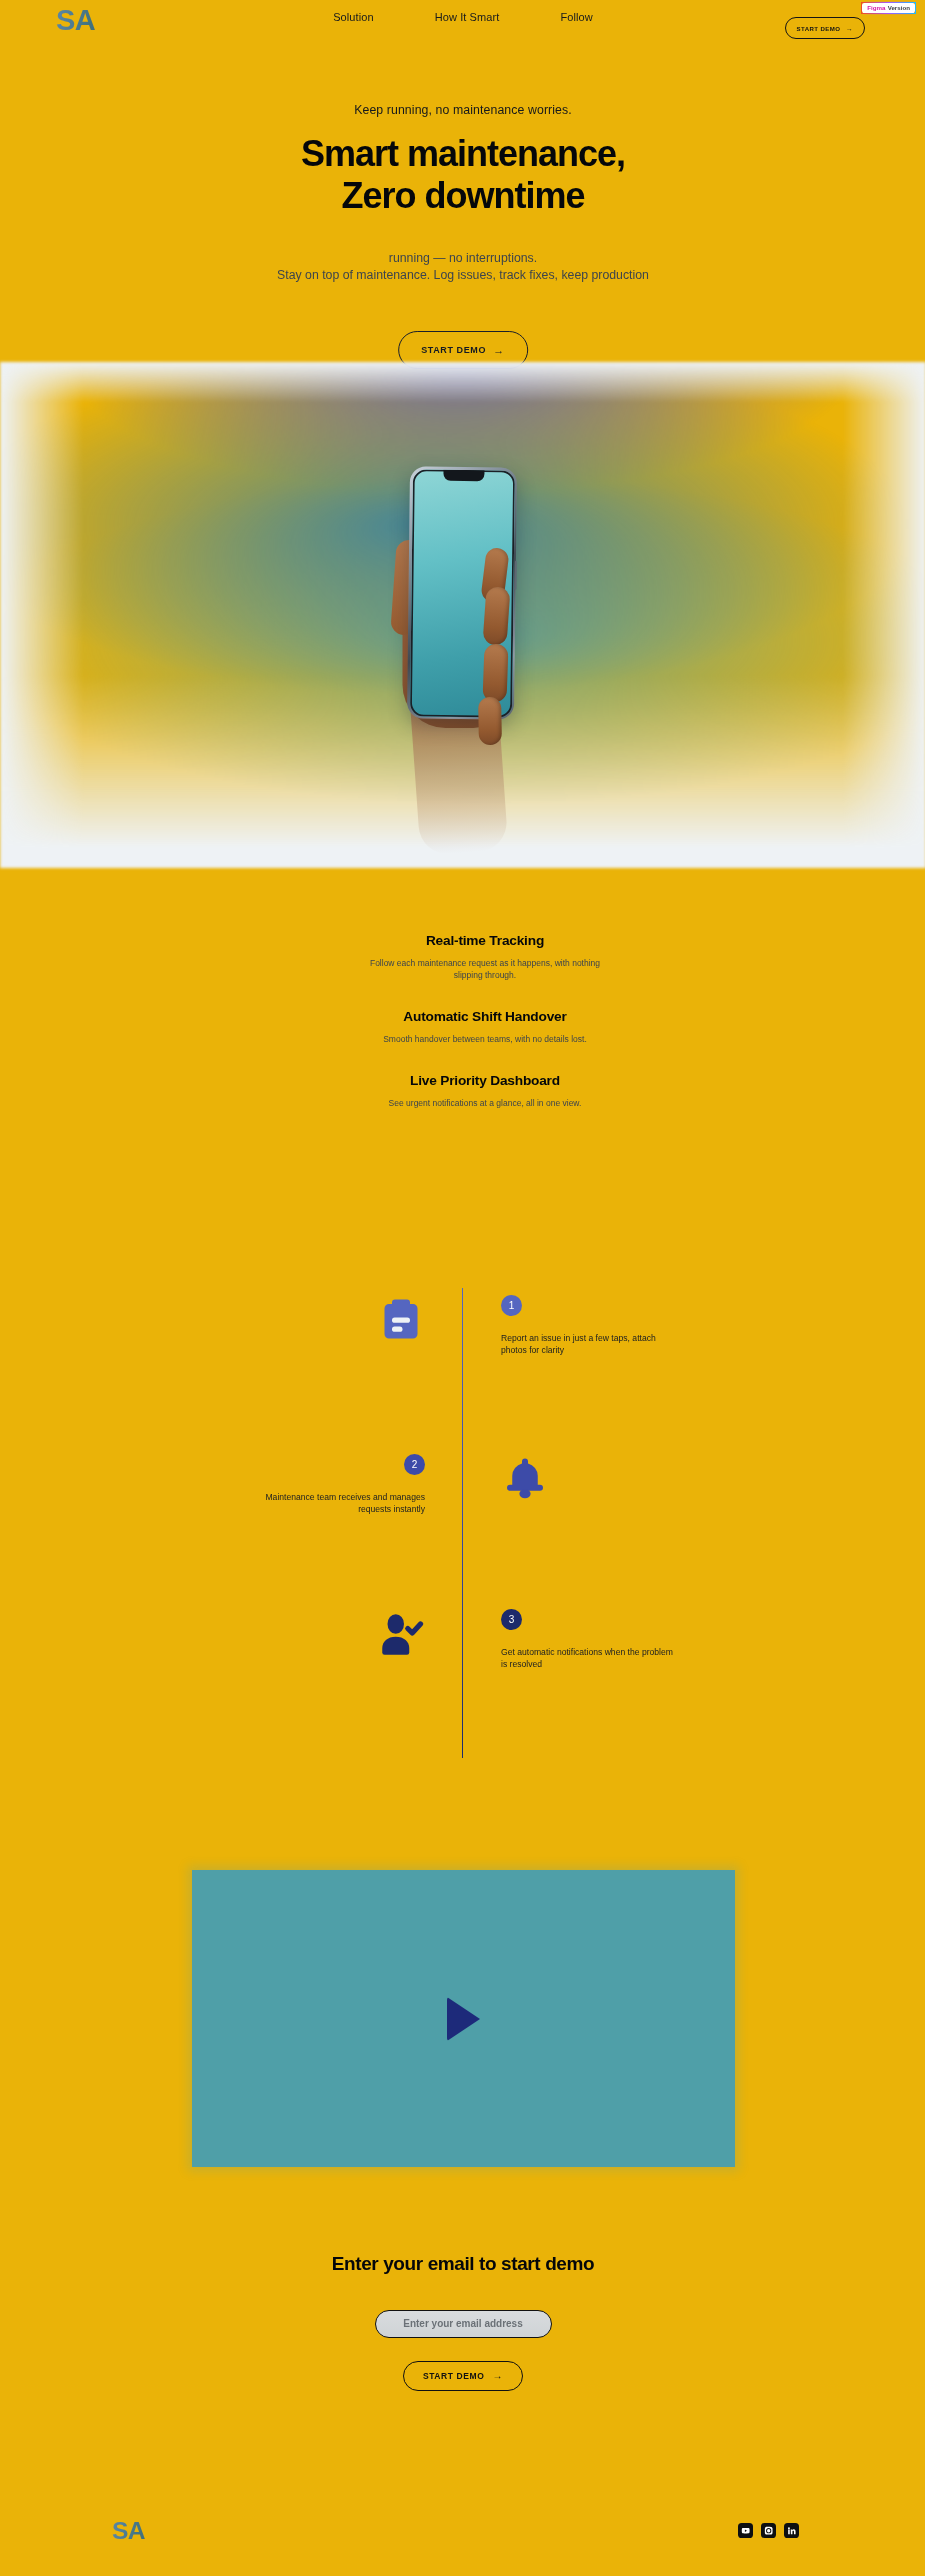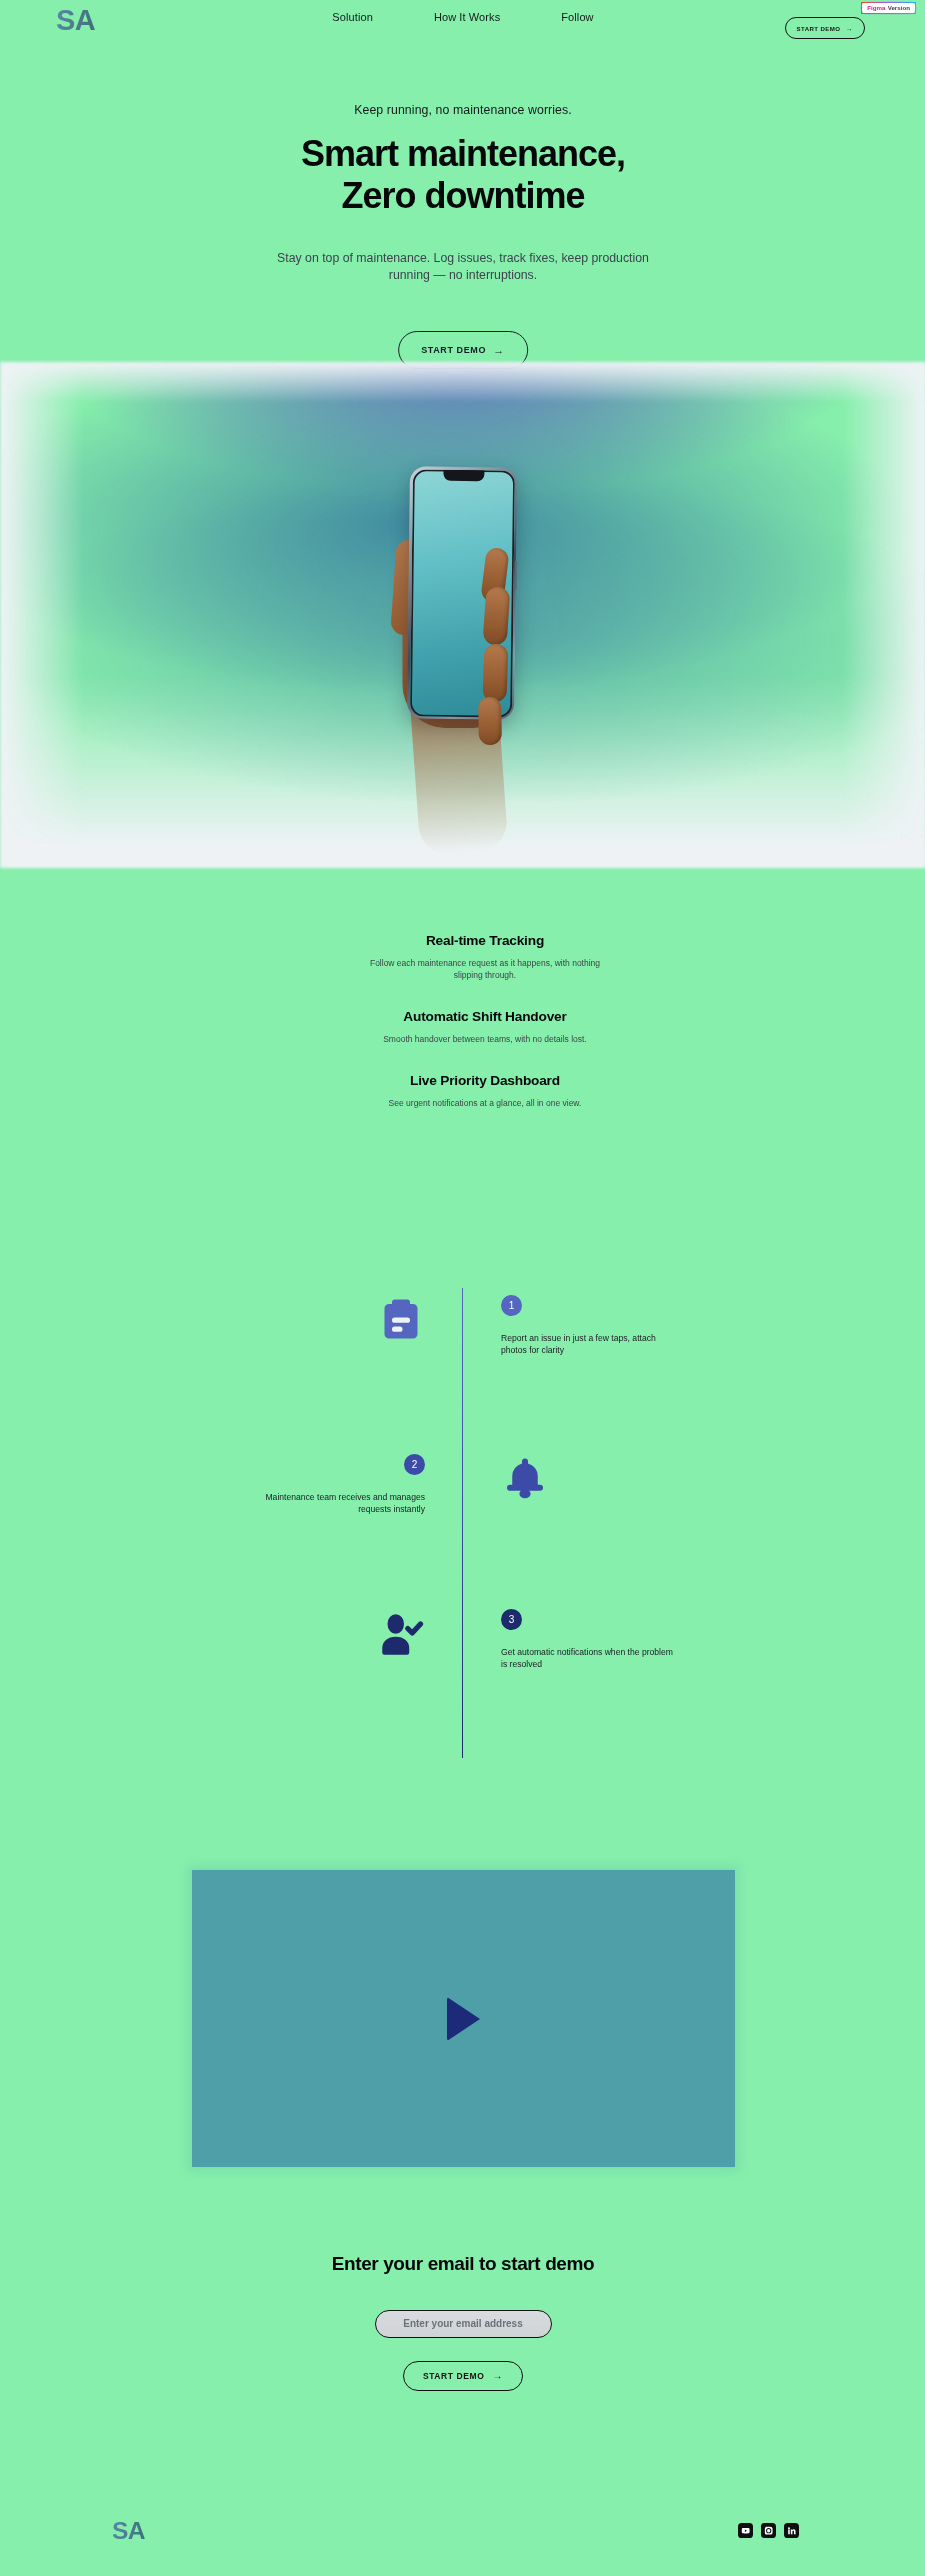--- a/index.html
+++ b/index.html
@@ -3,21 +3,21 @@
 <meta charset="utf-8">
 <style>
   *{box-sizing:border-box;margin:0;padding:0;}
   html,body{width:926px;}
   body{
     background:#eef2f5;
     font-family:"Liberation Sans", sans-serif;
     color:#111418;
     -webkit-font-smoothing:antialiased;
   }
-  .page{position:relative;width:926px;height:2576px;overflow:hidden;background:#86efac;}
+  .page{position:relative;width:926px;height:2576px;overflow:hidden;background:#eab308;}
 
   
   .header{
     position:absolute;top:0;left:0;width:926px;height:67px;
     display:flex;align-items:center;z-index:30;
   }
   .logo{
     position:absolute;left:56px;top:5.8px;
     font-size:29px;font-weight:700;letter-spacing:-0.7px;
     background:linear-gradient(100deg,#5a87a8 0%,#3f6f77 100%);
@@ -234,21 +234,21 @@
 </head>
 <body>
 
 <div class="page">
 
   <div class="header">
     <div class="logo">SA</div>
 
     <nav class="nav">
       <a href="#">Solution</a>
-      <a href="#">How It Works</a>
+      <a href="#">How It Smart</a>
       <a href="#">Follow</a>
     </nav>
 
     <button class="btn-demo-top">
       <span>START DEMO</span>
       <span class="arw">→</span>
     </button>
 
     <div class="figma-badge">
       <span class="fg">Figma</span>
@@ -258,22 +258,22 @@
 
   <section class="hero">
     <div class="hero-eyebrow">Keep running, no maintenance worries.</div>
 
     <h1 class="hero-title">
       <span>Smart maintenance,</span><br>
       <span>Zero downtime</span>
     </h1>
 
     <div class="hero-sub">
+      <span>running — no interruptions.</span>
       <span>Stay on top of maintenance. Log issues, track fixes, keep production</span>
-      <span>running — no interruptions.</span>
     </div>
 
     <button class="btn-demo-hero">
       <span>START DEMO</span>
       <span class="arw">→</span>
     </button>
 
     <div class="hero-bg"></div>
 
     <div class="hand-wrap">

